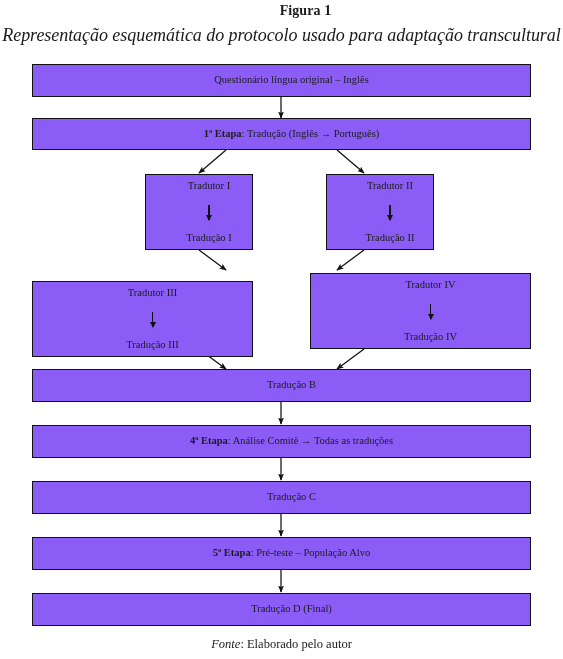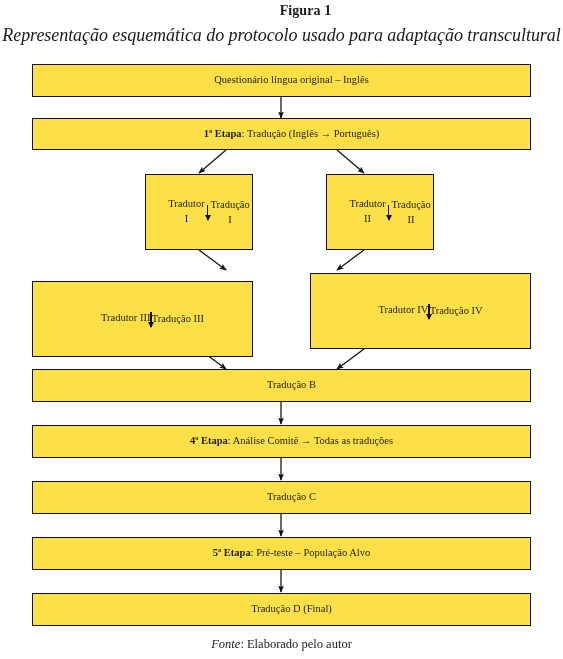--- a/index.html
+++ b/index.html
@@ -43,37 +43,37 @@
     font-size: 18px;
     font-style: italic;
     letter-spacing: -0.05px;
   }
 
   
   .node {
     position: absolute;
     box-sizing: border-box;
     border: 1.3px solid #111111;
-    background: #fde047;
+    background: #8b5cf6;
     display: flex;
     align-items: center;
     justify-content: center;
     text-align: center;
     font-size: 10.5px;
     line-height: 1.35;
     color: #1c1c1c;
     padding-left: 20px;
   }
   .node .etapa {
     font-weight: bold;
   }
   .node-stack {
-    flex-direction: row;
+    flex-direction: column;
     justify-content: center;
-    gap: 0;
+    gap: 8px;
   }
   .node-stack .line-top {
     margin-bottom: 1px;
   }
   .node-stack .line-bot {
     margin-top: 1px;
   }
 
   
   .inner-arrow {

